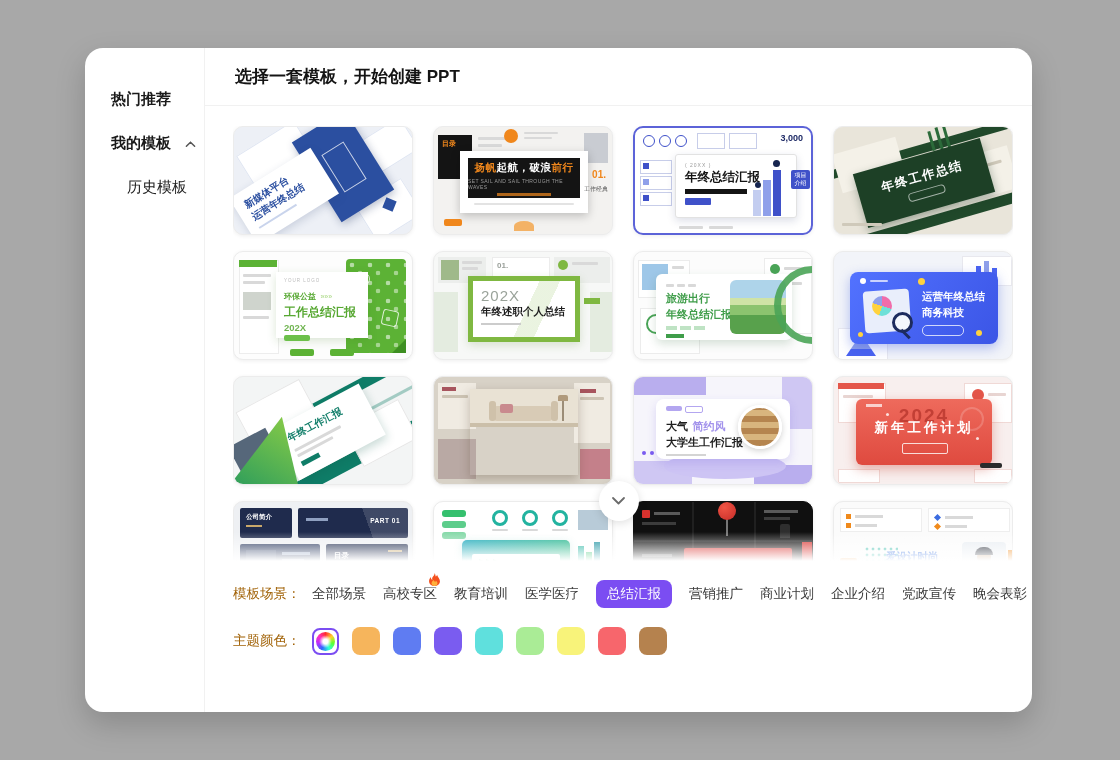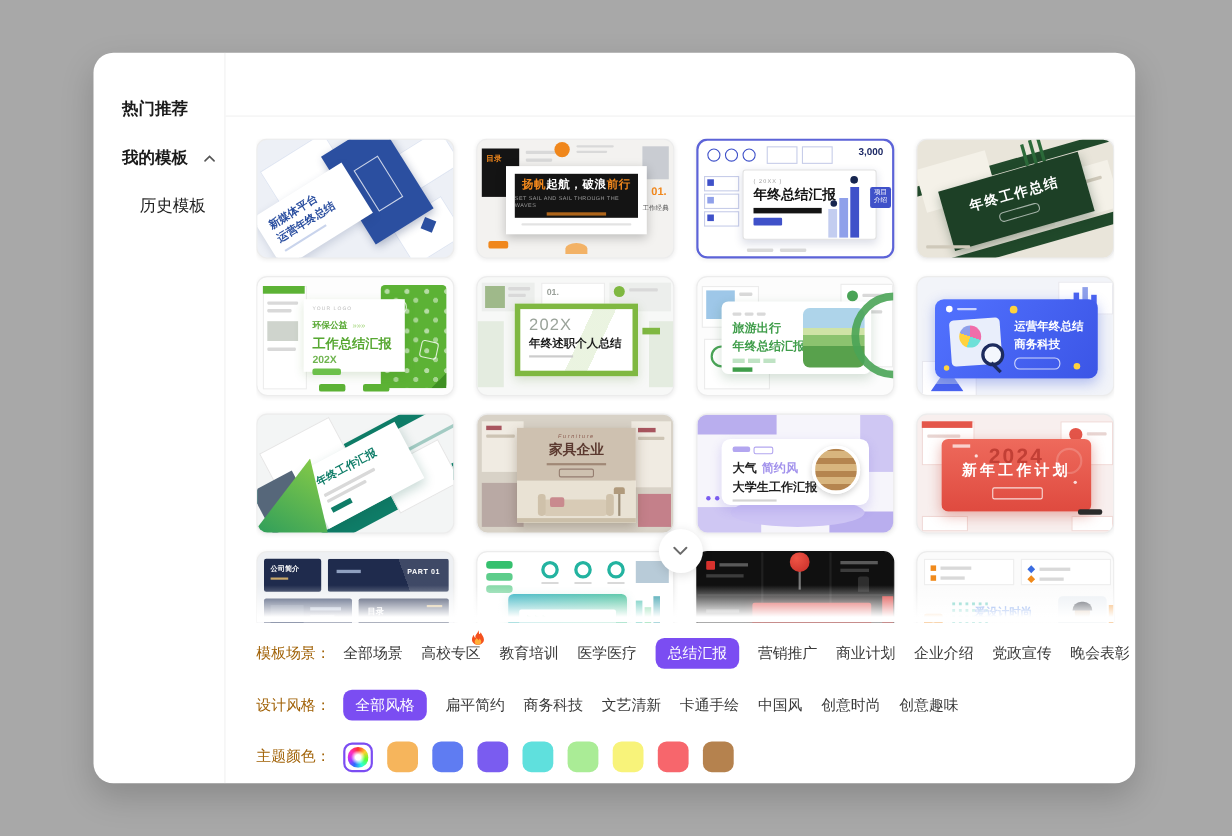--- a/index.html
+++ b/index.html
@@ -64,20 +64,21 @@
       <span>我的模板</span>
       <svg class="chev-up" viewBox="0 0 12 8">
         <polyline points="1.5,6.5 6,2 10.5,6.5" fill="none" stroke="#555" stroke-width="1.6" stroke-linecap="round"></polyline>
       </svg>
     </div>
     <div class="side-sub">历史模板</div>
   </div>
 
   <div class="content">
     <div class="content-header">
+      <div class="page-title">选择一套模板，开始创建 PPT</div>
     </div>
 
     <div class="grid-wrap">
       <div class="grid">
 
         <div class="card" style="background:#edf0f6;">
           <div>
             <div class="abs" style="left:8px;top:8px;width:66px;height:40px;background:#fff;border:1px solid #e0e6f2;transform:rotate(-32deg);"></div>
             <div class="abs" style="left:122px;top:2px;width:56px;height:36px;background:#fff;border:1px solid #e0e6f2;transform:rotate(-32deg);"></div>
             <div class="abs" style="left:128px;top:62px;width:52px;height:40px;background:#fff;border:1px solid #e0e6f2;transform:rotate(-32deg);"></div>
@@ -304,26 +305,20 @@
           <div>
             <div class="abs" style="left:4px;top:6px;width:38px;height:46px;background:#f0ebe2;"></div>
             <div class="abs" style="left:8px;top:10px;width:14px;height:4px;background:#a8555e;"></div>
             <div class="bar" style="left:8px;top:18px;width:26px;height:3px;background:#cdc4b4;"></div>
             <div class="abs" style="left:140px;top:6px;width:36px;height:60px;background:#f0ebe2;"></div>
             <div class="abs" style="left:146px;top:12px;width:16px;height:4px;background:#a8555e;"></div>
             <div class="bar" style="left:146px;top:20px;width:24px;height:3px;background:#cdc4b4;"></div>
             <div class="abs" style="left:4px;top:62px;width:38px;height:40px;background:#b9a9a4;"></div>
             <div class="abs" style="left:146px;top:72px;width:30px;height:30px;background:#c4808a;"></div>
             <div class="abs" style="left:36px;top:12px;width:108px;height:86px;box-shadow:0 4px 10px rgba(80,60,40,.3);">
-              <div style="width:100%;height:48px;background:#cec1b0;box-sizing:border-box;padding-top:5px;text-align:center;">
-                <div style="font-size:5px;font-style:italic;color:#8a5a4e;letter-spacing:1.5px;">Furniture</div>
-                <div style="font-size:12.5px;font-weight:700;color:#5b392f;margin-top:1px;">家具企业</div>
-                <div style="width:54px;height:2px;background:#a08876;margin:3px auto 0;"></div>
-                <div style="width:30px;height:6px;border:1px solid rgba(91,57,47,.5);border-radius:2px;margin:3px auto 0;"></div>
-              </div>
               <div style="position:relative;width:100%;height:38px;background:#e9e2d4;">
                 <div class="abs" style="left:24px;bottom:6px;width:58px;height:15px;background:#d8cbb6;border-radius:3px;"></div>
                 <div class="abs" style="left:19px;bottom:6px;width:7px;height:20px;background:#cfc1aa;border-radius:3px;"></div>
                 <div class="abs" style="left:81px;bottom:6px;width:7px;height:20px;background:#cfc1aa;border-radius:3px;"></div>
                 <div class="abs" style="left:30px;bottom:14px;width:13px;height:9px;background:#c98a8e;border-radius:2px;"></div>
                 <div class="abs" style="left:92px;bottom:6px;width:2px;height:22px;background:#9c8d77;"></div>
                 <div class="abs" style="left:88px;bottom:26px;width:10px;height:6px;background:#b09a7c;border-radius:2px 2px 0 0;"></div>
                 <div class="abs" style="left:0;bottom:0;width:100%;height:4px;background:#cbbfa9;"></div>
               </div>
             </div>
@@ -517,33 +512,20 @@
           <span class="chip">医学医疗</span>
           <span class="chip chip-selected" style="background: rgb(123, 77, 242);">总结汇报</span>
           <span class="chip">营销推广</span>
           <span class="chip">商业计划</span>
           <span class="chip">企业介绍</span>
           <span class="chip">党政宣传</span>
           <span class="chip">晚会表彰</span>
         </div>
       </div>
 
-      <div class="frow">
-        <div class="flabel">设计风格：</div>
-        <div class="chips">
-          <span class="chip chip-selected" style="background: rgb(123, 77, 242);">全部风格</span>
-          <span class="chip">扁平简约</span>
-          <span class="chip">商务科技</span>
-          <span class="chip">文艺清新</span>
-          <span class="chip">卡通手绘</span>
-          <span class="chip">中国风</span>
-          <span class="chip">创意时尚</span>
-          <span class="chip">创意趣味</span>
-        </div>
-      </div>
 
       <div class="frow">
         <div class="flabel">主题颜色：</div>
         <div class="swatches">
           <div class="wheel-box">
             <div class="wheel"></div>
           </div>
           <div class="swatch" style="background: rgb(246, 181, 92);"></div>
           <div class="swatch" style="background: rgb(95, 124, 242);"></div>
           <div class="swatch" style="background: rgb(122, 92, 240);"></div>

